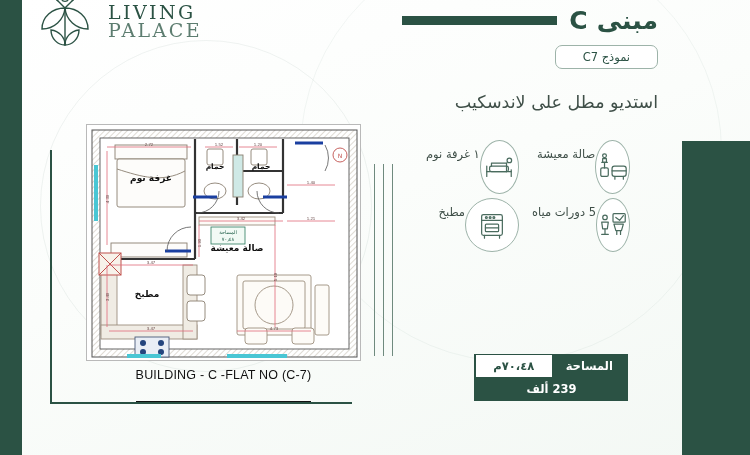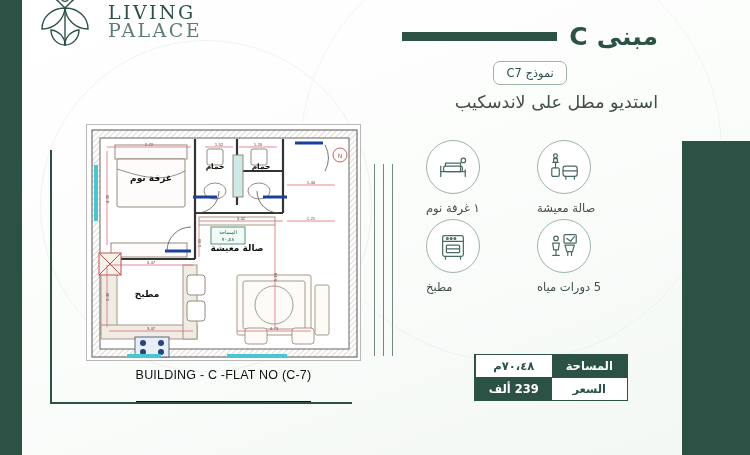--- a/index.html
+++ b/index.html
@@ -25,25 +25,25 @@
   
   .logo{position:absolute;left:28px;top:-16px;display:flex;align-items:flex-end;gap:6px;}
   .logo-mark{width:74px;height:64px;}
   .logo-text{display:flex;flex-direction:column;line-height:.92;padding-bottom:9px;}
   .logo-text .l1{font-family:"DejaVu Serif","Liberation Serif",serif;font-size:19px;
                  letter-spacing:2.4px;color:#2b5244;}
   .logo-text .l2{font-family:"DejaVu Serif","Liberation Serif",serif;font-size:19px;
                  letter-spacing:2.4px;color:#5d7d70;}
 
   
-  .hdr{position:absolute;right:92px;top:22px;text-align:center;direction:rtl;}
+  .hdr{position:absolute;right:92px;top:6px;text-align:right;direction:rtl;}
   .hdr-row{display:flex;align-items:center;justify-content:flex-end;gap:12px;}
   .hdr-title{font-size:25px;font-weight:bold;color:#2b5244;letter-spacing:.5px;white-space:nowrap;}
   .hdr-bar{width:155px;height:9px;background:#2b5244;}
-  .badge{display:inline-block;margin-top:10px;padding:4px 12px;border:1px solid #9db3a9;
+  .badge{display:inline-block;margin-top:10px;padding:4px 27px;border:1px solid #9db3a9;
          border-radius:7px;font-size:11.5px;color:#2b5244;background:rgba(255,255,255,.85);}
   .subtitle{position:absolute;right:92px;top:92px;direction:rtl;text-align:center;
             font-size:17.5px;color:#3f4f48;white-space:nowrap;}
 
   
   .vlines{position:absolute;left:374px;top:164px;width:24px;height:192px;}
   .vlines i{position:absolute;top:0;width:1px;height:192px;background:#6f8a7e;display:block;}
 
   
   .frame{position:absolute;left:50px;top:150px;width:300px;height:252px;
@@ -53,21 +53,21 @@
   .plan-wrap{position:absolute;left:86px;top:124px;width:275px;height:237px;}
   .plan-img{position:absolute;inset:0;background:#ffffff;border:1px solid #b9b9b9;}
   .plan-cap{position:absolute;left:86px;top:368px;width:275px;text-align:center;
             font-size:12.5px;color:#111;letter-spacing:.2px;
             font-family:"Liberation Sans",sans-serif;}
   .plan-cap span{border-bottom:1px solid #111;padding-bottom:19px;}
 
   
   .features{position:absolute;right:120px;top:140px;width:205px;direction:rtl;
             display:flex;flex-wrap:wrap;gap:4px 18px;justify-content:flex-start;}
-  .feat{width:93px;display:flex;flex-direction:column;align-items:flex-end;}
+  .feat{width:93px;display:flex;flex-direction:row;align-items:flex-start;}
   .feat .circ{width:52px;height:52px;border-radius:50%;border:1px solid #9db3a9;
               display:flex;align-items:center;justify-content:center;background:#fff;}
   .feat .lbl{margin-top:7px;font-size:11.5px;color:#3f4f48;white-space:nowrap;}
 
   
   .ptable{position:absolute;right:122px;bottom:54px;width:152px;
           border:1px solid #2b5244;direction:rtl;}
   .ptable .trow{display:flex;height:22px;}
   .ptable .tc{flex:1;display:flex;align-items:center;justify-content:center;
               font-size:11.5px;font-weight:bold;}
@@ -337,18 +337,17 @@
       <span class="lbl">مطبخ</span>
     </div>
   </div>
 
   <div class="ptable">
     <div class="trow sep">
       <div class="tc green">المساحة</div>
       <div class="tc white dv">٧٠،٤٨م</div>
     </div>
     <div class="trow">
-      <div class="tc white">السعر</div>
       <div class="tc green dv">239 ألف</div>
     </div>
   </div>
 
 </div>
 
 </body></html>

